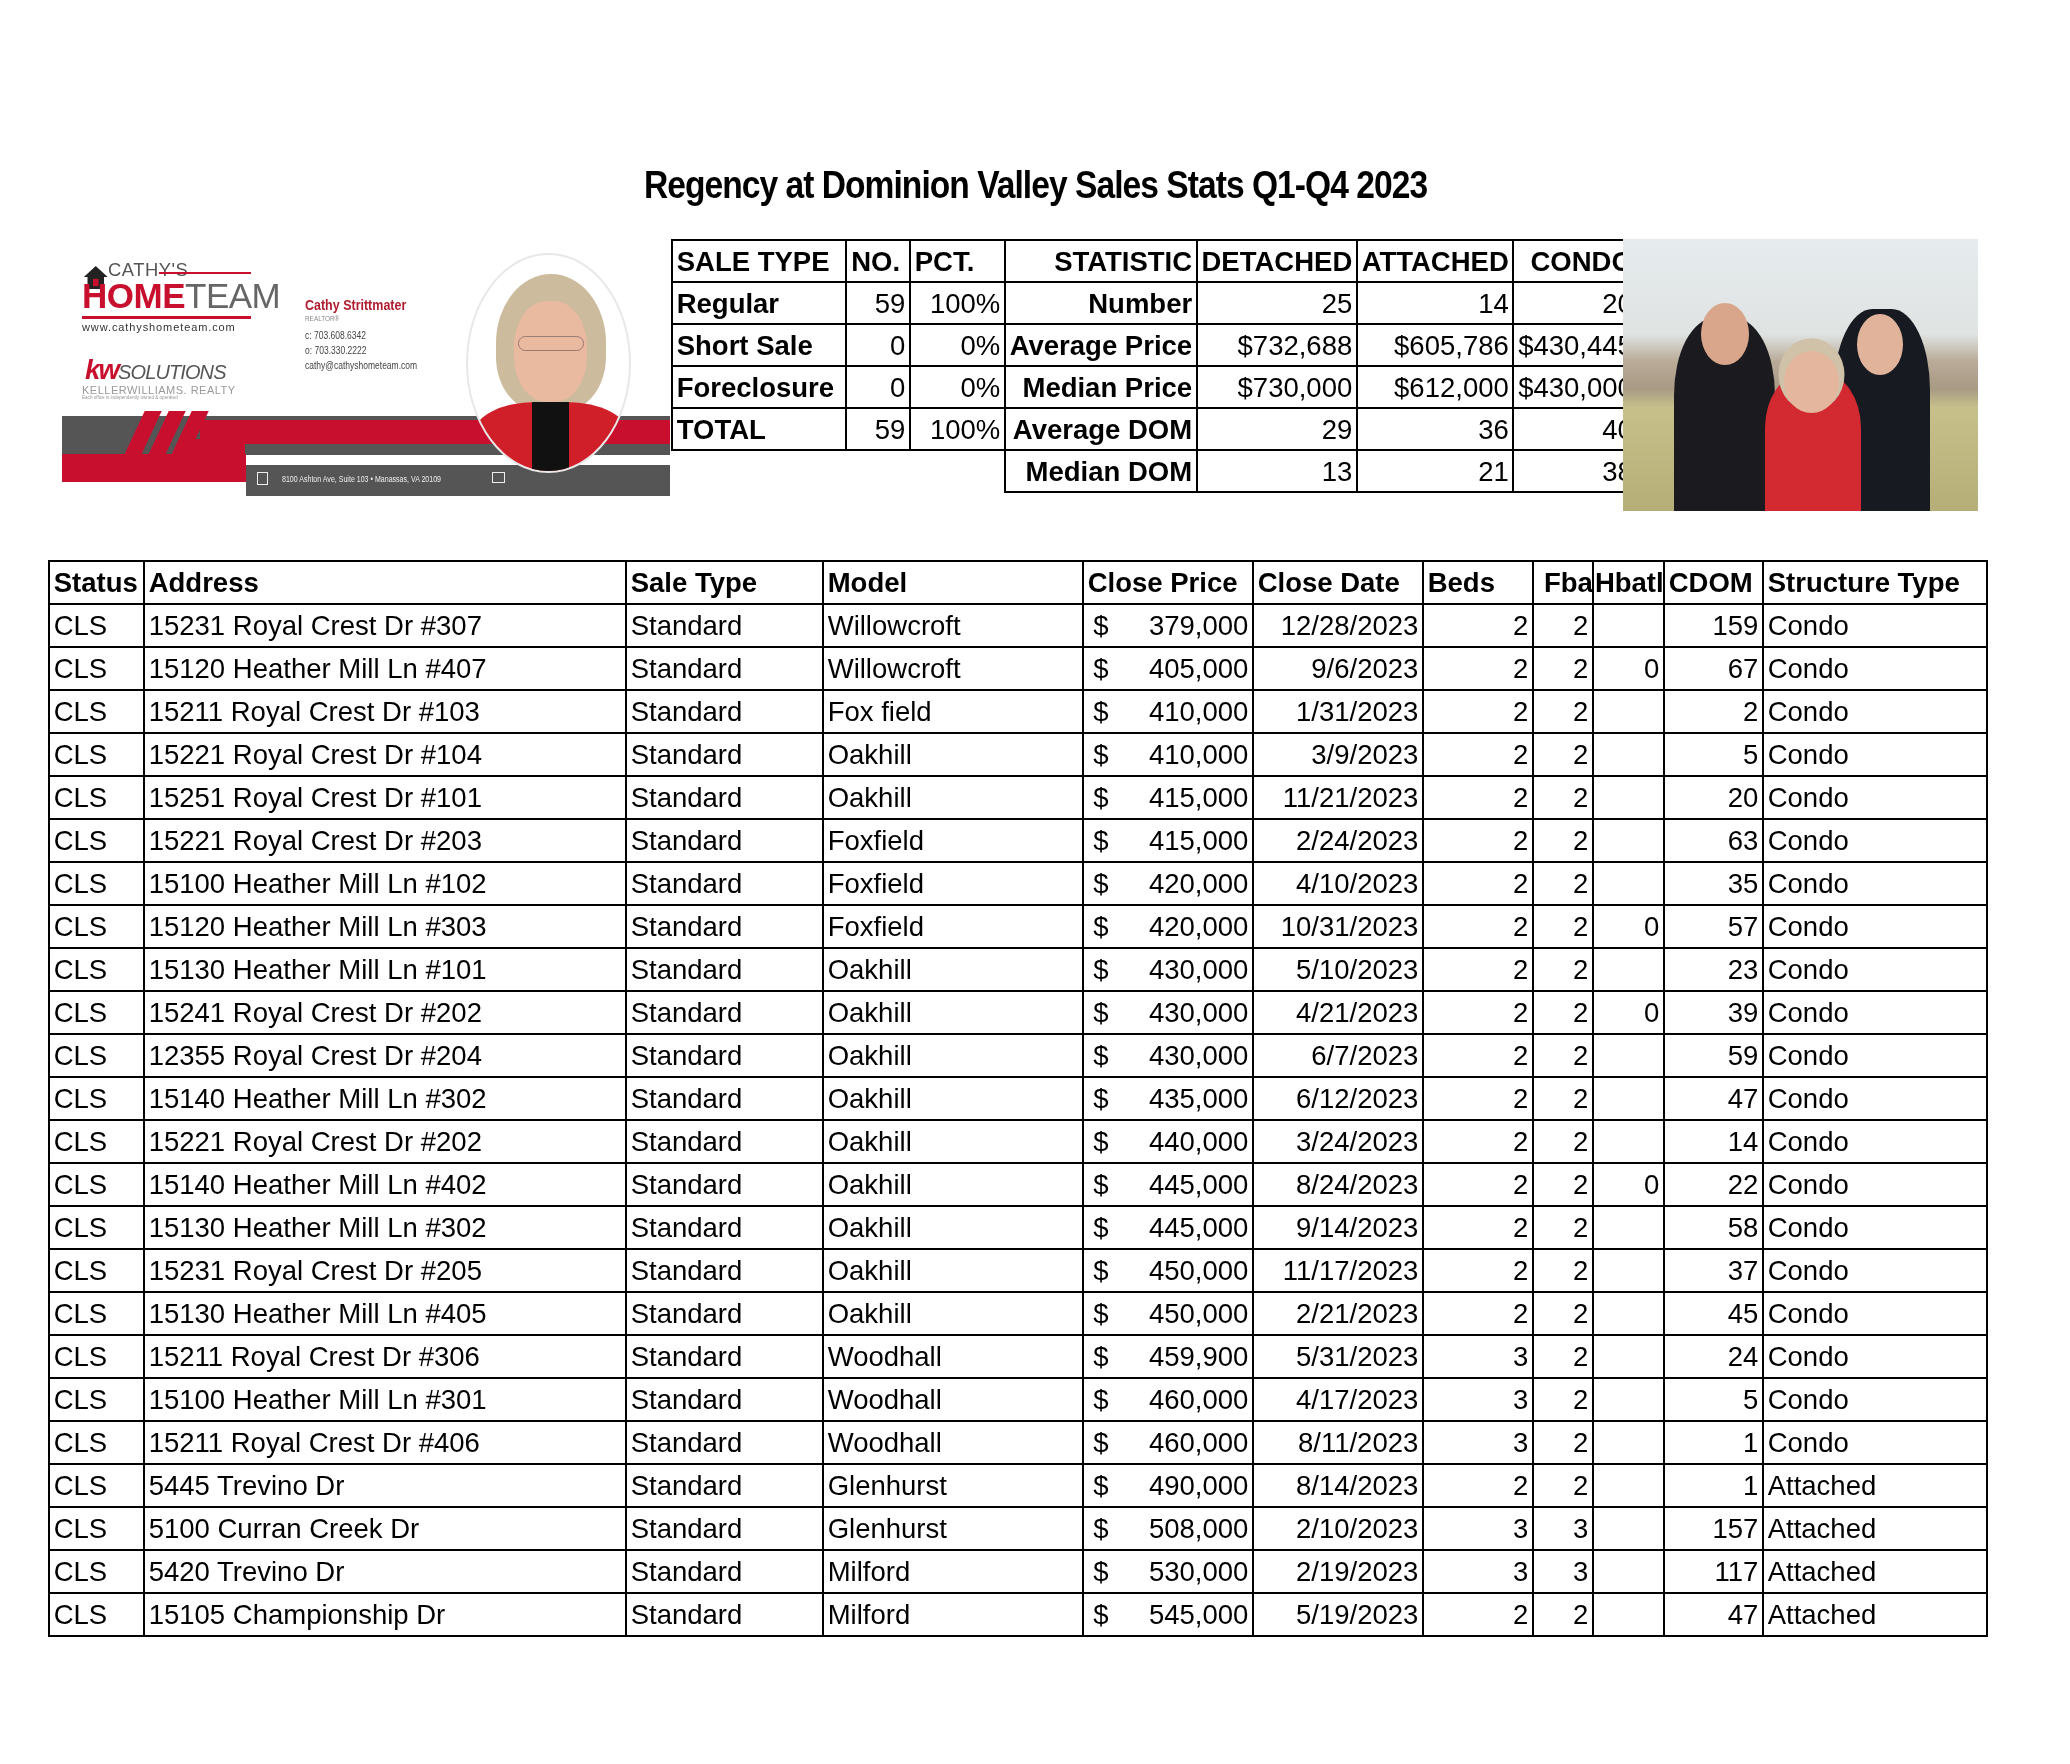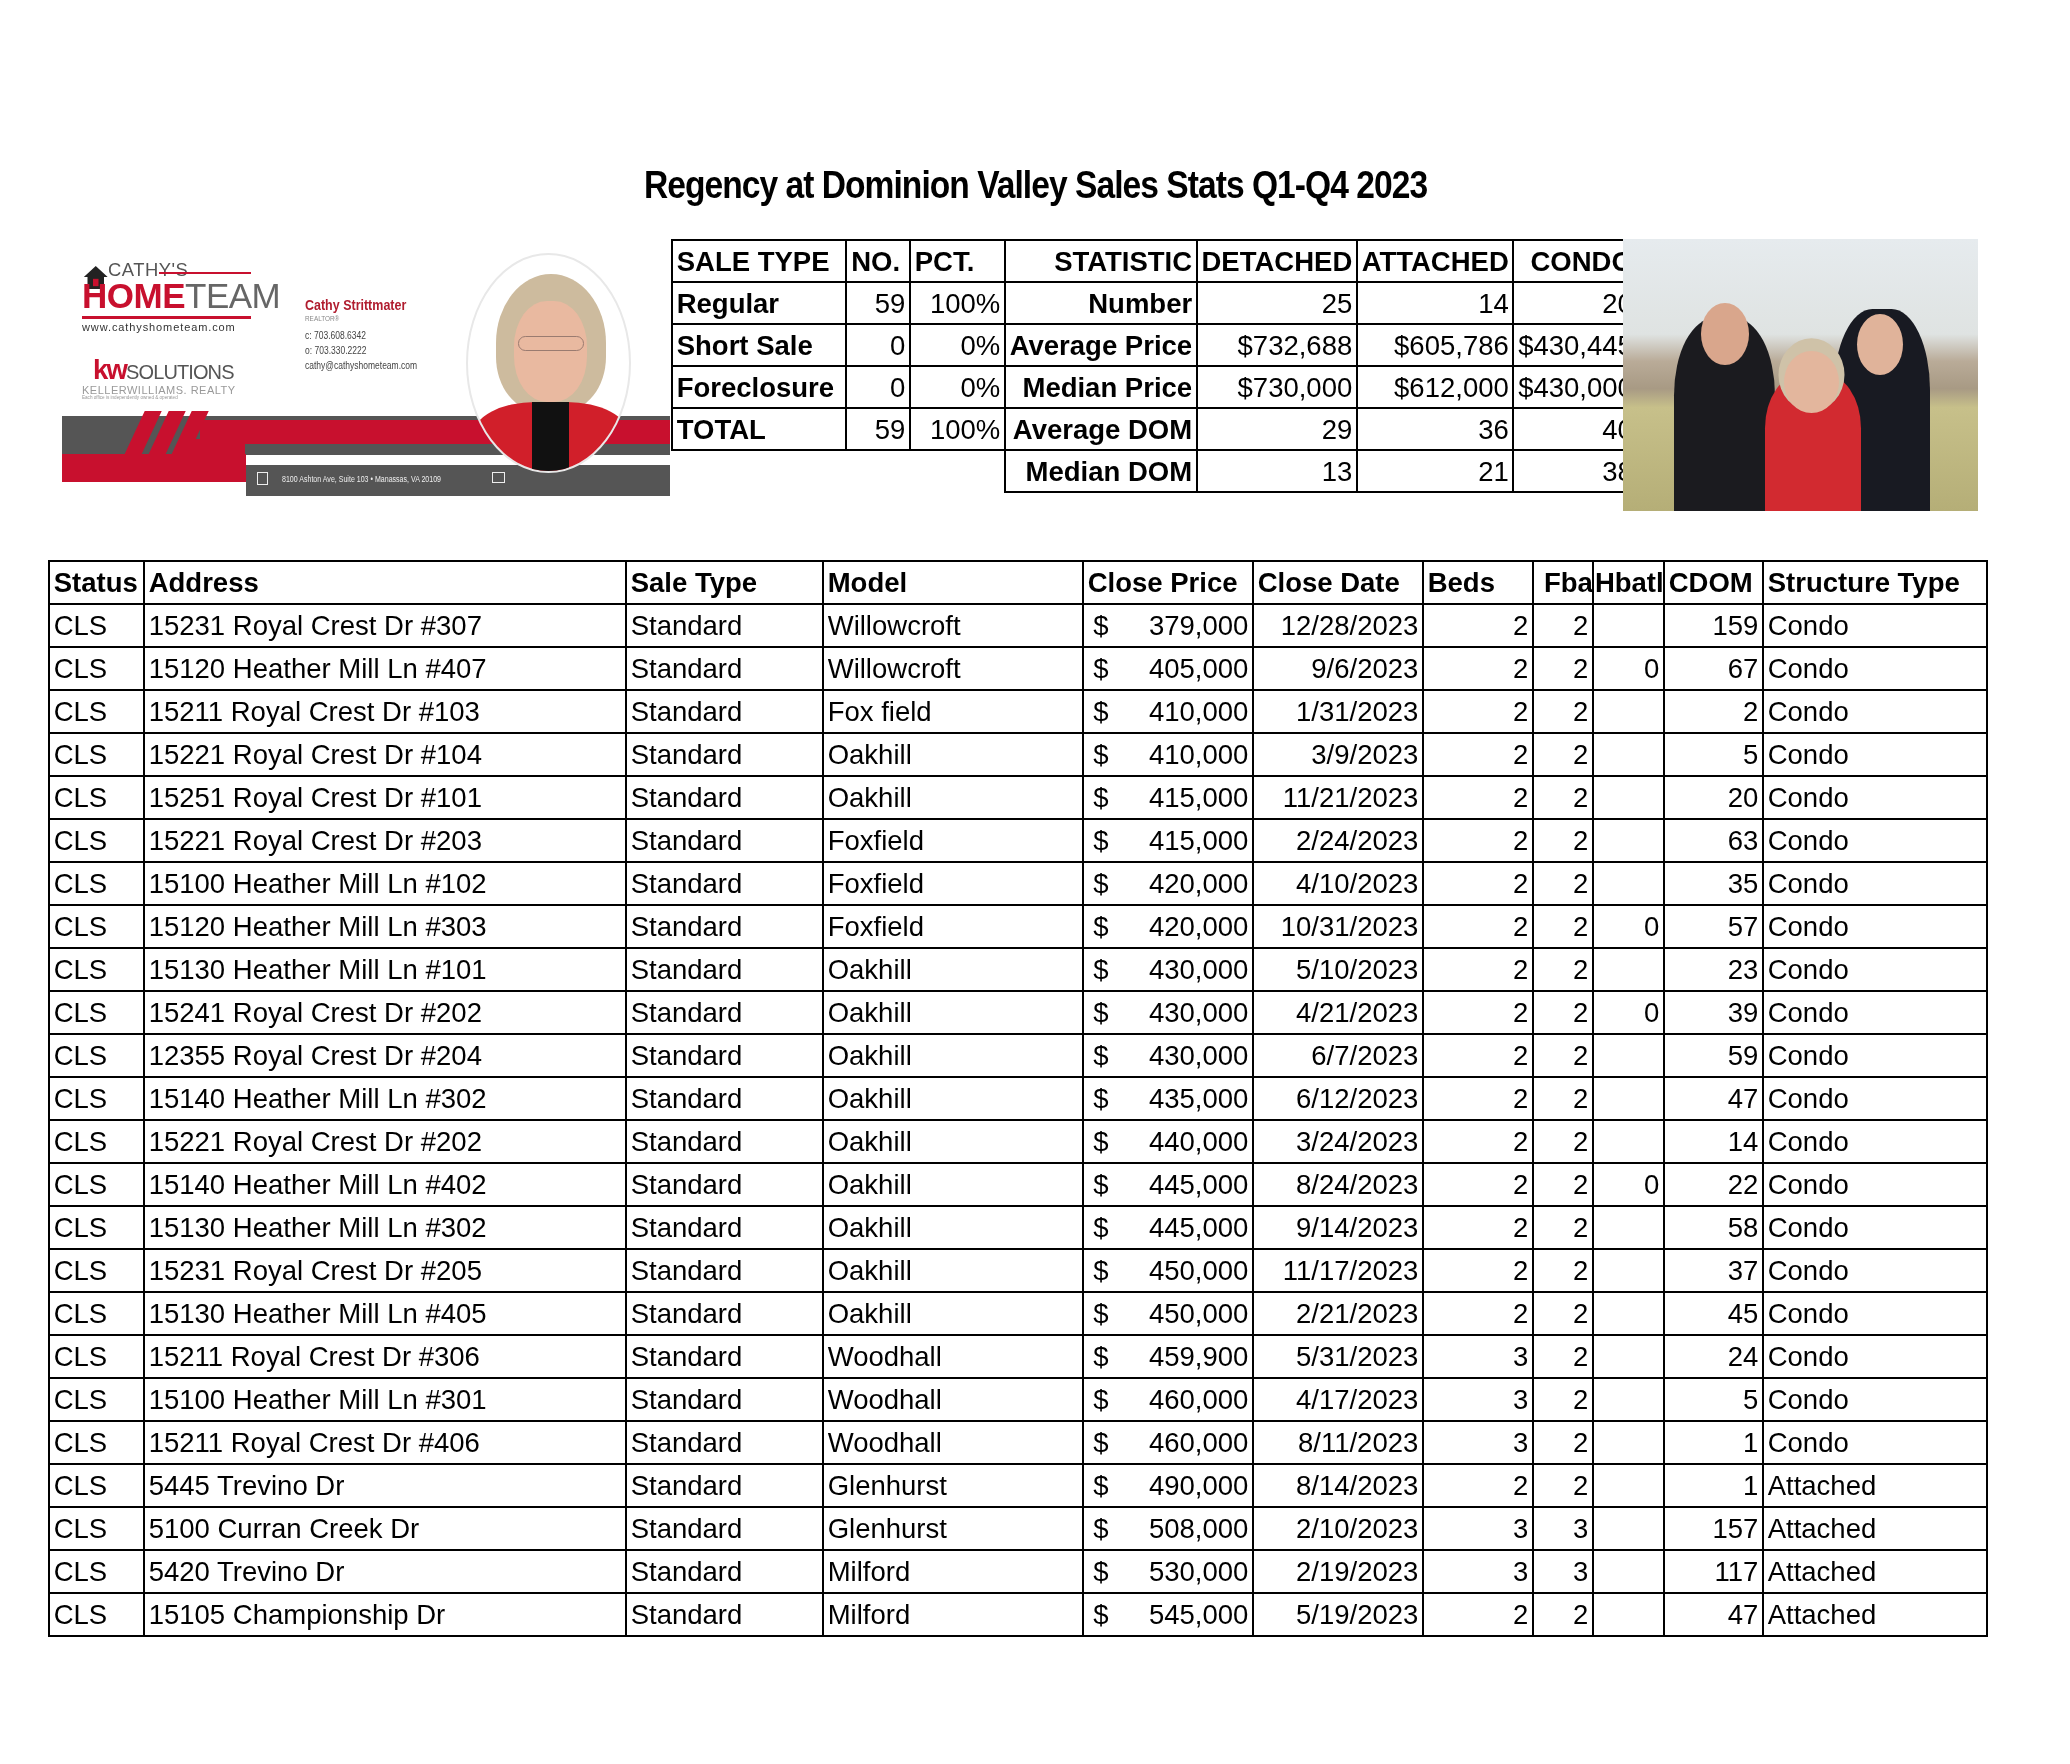--- a/index.html
+++ b/index.html
@@ -15,21 +15,21 @@
   
   .banner { position: absolute; left: 62px; top: 246px; width: 608px; height: 263px; background: #fff; overflow: hidden; }
   .logo-house { position: absolute; left: 20px; top: 18.4px; width: 27.5px; height: 26px; }
   .logo-cathys { position: absolute; left: 46px; top: 13px; font-family: "Liberation Sans", sans-serif; font-size: 18.4px; color: #555; letter-spacing: 0.5px; }
   .logo-cathys-rule { position: absolute; left: 97px; top: 26px; width: 92px; height: 1.8px; background: #c8102e; }
   .logo-hometeam { position: absolute; left: 20px; top: 31px; font-family: "Liberation Sans", sans-serif; font-size: 35px; line-height: 37px; letter-spacing: -0.5px; }
   .logo-hometeam .home { color: #c8102e; font-weight: bold; }
   .logo-hometeam .team { color: #666; }
   .logo-rule { position: absolute; left: 20px; top: 70px; width: 169px; height: 2.8px; background: #c8102e; }
   .logo-url { position: absolute; left: 20px; top: 75px; font-family: "Liberation Sans", sans-serif; font-size: 11px; letter-spacing: 0.9px; color: #333; }
-  .kw { position: absolute; left: 31px; top: 108px; font-family: "Liberation Sans", sans-serif; }
+  .kw { position: absolute; left: 23px; top: 108px; font-family: "Liberation Sans", sans-serif; font-style: italic; }
   .kw .kw-mark { color: #c8102e; font-size: 27.5px; font-weight: bold; letter-spacing: -1.8px; }
   .kw .kw-sol { color: #555; font-size: 20px; letter-spacing: -0.9px; }
   .kw-sub { position: absolute; left: 20px; top: 138px; font-family: "Liberation Sans", sans-serif; font-size: 11px; color: #999; letter-spacing: 0.5px; }
   .kw-fine { position: absolute; left: 20px; top: 149px; font-family: "Liberation Sans", sans-serif; font-size: 4.6px; color: #999; }
 
   .agent-name { position: absolute; left: 243px; top: 51px; font-family: "Liberation Sans", sans-serif; font-size: 14.7px; font-weight: bold; color: #b01c2e; transform: scaleX(0.85); transform-origin: left; }
   .agent-role { position: absolute; left: 243px; top: 69px; font-family: "Liberation Sans", sans-serif; font-size: 6.4px; color: #888; }
   .agent-line { position: absolute; left: 243px; font-family: "Liberation Sans", sans-serif; font-size: 10px; color: #444; transform: scaleX(0.85); transform-origin: left; }
 
   .stripe-grey { position: absolute; left: 0; top: 170px; width: 608px; height: 39px; background: #555; }

